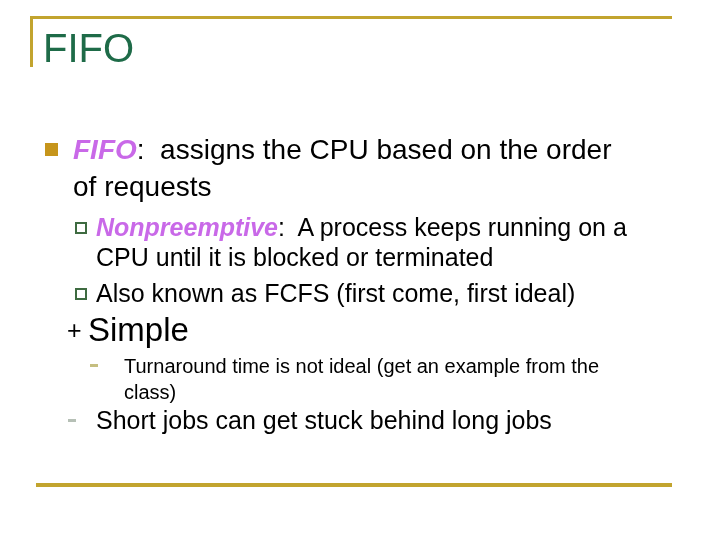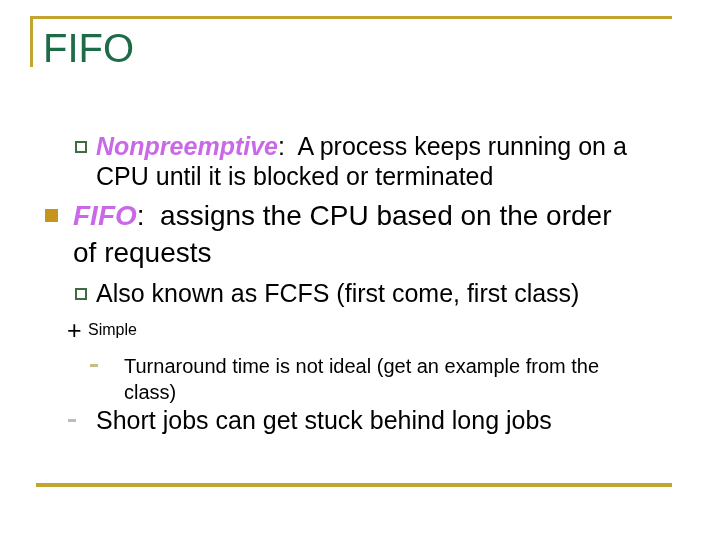--- a/index.html
+++ b/index.html
@@ -79,21 +79,21 @@
   .r1 .text { width: 585px; }
   .sq2 {
     position: absolute;
     left: 0; top: 10px;
     width: 8px; height: 8px;
     background: #ffffff;
     border: 2px solid var(--bullet-green, #3E6B41);
   }
   
   .r3 { margin-left: 22px; margin-bottom: 8px; }
-  .r3 .text { font-size: 16px; line-height: 30px; padding-left: 21px; }
+  .r3 .text { font-size: 33px; line-height: 30px; padding-left: 21px; }
   .plus-marker {
     position: absolute;
     left: 0; top: 0;
     font-size: 25px;
     line-height: 30px;
     color: var(--text-black, #000000);
   }
   
   .r4 { margin-left: 23px; margin-bottom: 5px; }
   .r4 .text { font-size: 25px; line-height: 30px; padding-left: 28px; }
@@ -122,33 +122,33 @@
 <body>
 
 <div class="slide">
   <div class="top-line"></div>
   <div class="left-vline"></div>
 
   <h1 class="title">FIFO</h1>
 
   <div class="content">
 
+    <div class="row r0">
+      <span class="sq1"></span>
+      <span class="text"><span class="kw">FIFO</span><span>:  assigns the CPU based on the order of requests</span></span>
+    </div>
+
     <div class="row r1">
       <span class="sq2"></span>
       <span class="text"><span class="kw">Nonpreemptive</span><span>:  A process keeps running on a CPU until it is blocked or terminated</span></span>
     </div>
 
-    <div class="row r0">
-      <span class="sq1"></span>
-      <span class="text"><span class="kw">FIFO</span><span>:  assigns the CPU based on the order of requests</span></span>
-    </div>
-
     <div class="row r2">
       <span class="sq2"></span>
-      <span class="text">Also known as FCFS (first come, first class)</span>
+      <span class="text">Also known as FCFS (first come, first ideal)</span>
     </div>
 
     <div class="row r3">
       <span class="plus-marker">+</span>
       <span class="text">Simple</span>
     </div>
 
     <div class="row r5">
       <span class="dash4"></span>
       <span class="text">Turnaround time is not ideal (get an example from the class)</span>

